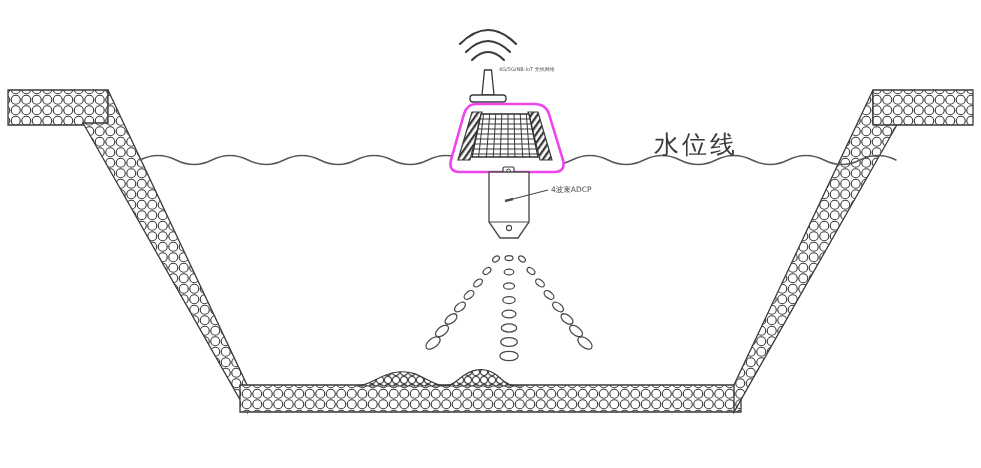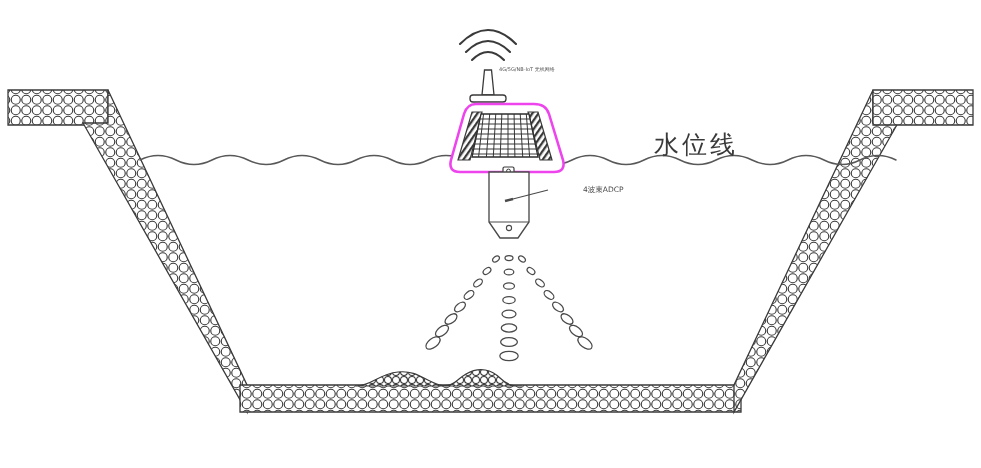--- a/index.html
+++ b/index.html
@@ -38,21 +38,20 @@
   }
   .label-adcp {
     position: absolute;
     left: 551px;
     top: 185px;
     font-family: "DejaVu Sans", "Liberation Sans", sans-serif;
     font-size: 7.5px;
     color: #4a4a4a;
     white-space: nowrap;
     user-select: none;
-    margin-left: 32px;
   }
   .label-net {
     position: absolute;
     left: 499px;
     top: 66px;
     font-family: "DejaVu Sans", "Liberation Sans", sans-serif;
     font-size: 5px;
     color: #555555;
     white-space: nowrap;
     user-select: none;

